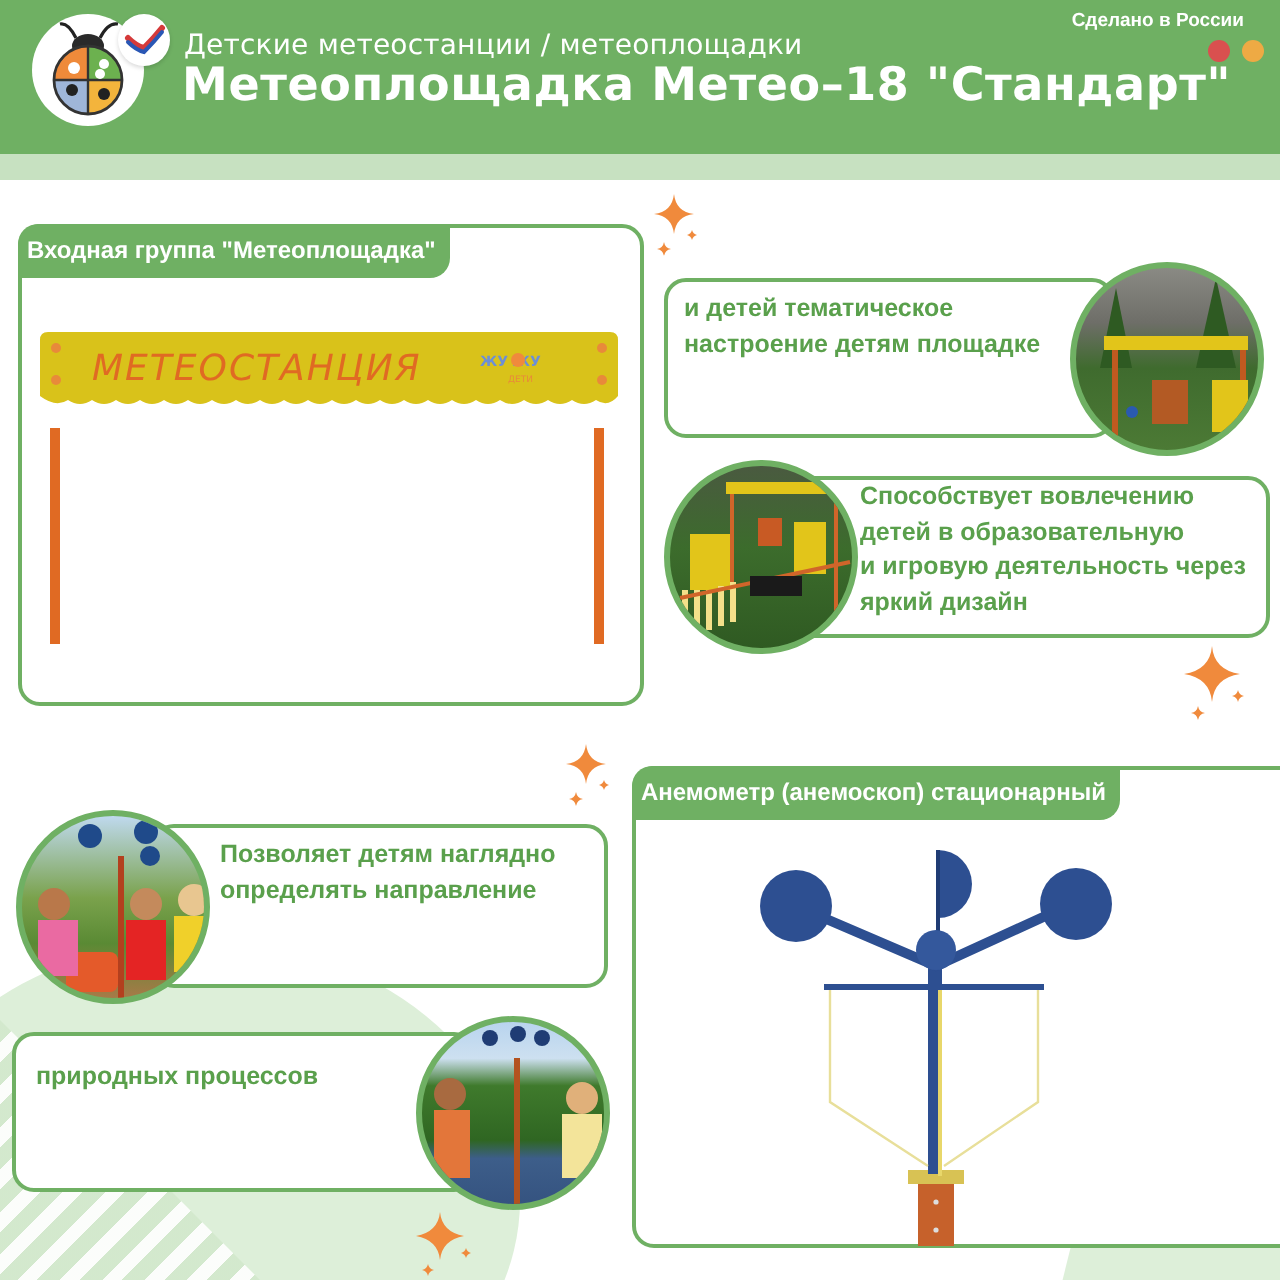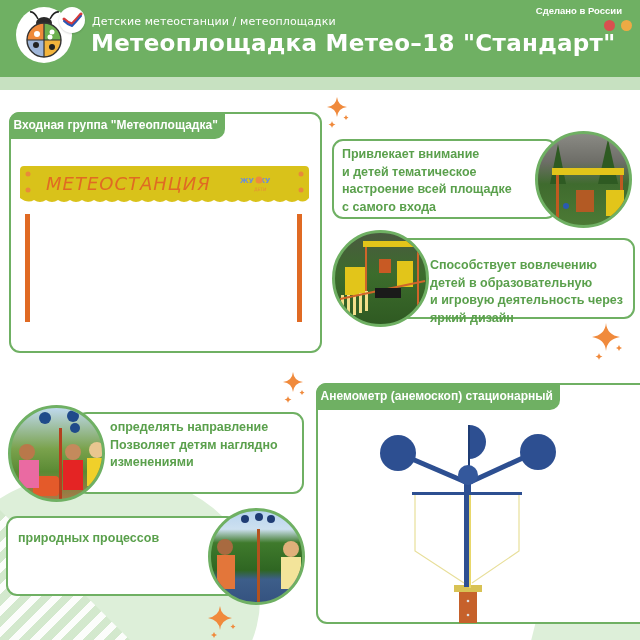--- a/index.html
+++ b/index.html
@@ -4,21 +4,21 @@
 <style>
   * { box-sizing: border-box; margin: 0; padding: 0; }
   html, body { width: 640px; height: 640px; overflow: hidden; background: #ffffff; }
   body { position: relative; font-family: "Liberation Sans", "DejaVu Sans", sans-serif; }
 
   
   .header { position: absolute; left: 0; top: 0; width: 640px; height: 77px; background: #6fb063; }
   .subband { position: absolute; left: 0; top: 77px; width: 640px; height: 13px; background: #c7e1c1; }
   .logo { position: absolute; left: 16px; top: 7px; width: 56px; height: 56px; border-radius: 50%; background: #fff; }
   .flag-badge { position: absolute; left: 59px; top: 7px; width: 26px; height: 26px; border-radius: 50%; background: #fff; box-shadow: 0 1px 2px rgba(0,0,0,.15); }
-  .subtitle { position: absolute; left: 92px; top: 15px; color: #fff; font-family: "DejaVu Sans", sans-serif; font-size: 11px; letter-spacing: 0.1px; }
+  .subtitle { position: absolute; left: 92px; top: 15px; color: #fff; font-family: "DejaVu Sans", sans-serif; font-size: 14px; letter-spacing: 0.1px; }
   .title { position: absolute; left: 91px; top: 30px; color: #fff; font-family: "DejaVu Sans", sans-serif; font-weight: bold; font-size: 23px; letter-spacing: 0.3px; }
   .made-in { position: absolute; right: 18px; top: 5px; color: #fff; font-size: 9.5px; font-weight: bold; }
   .dot { position: absolute; top: 20px; width: 11px; height: 11px; border-radius: 50%; }
   .dot.red { left: 604px; background: #d9504f; }
   .dot.orange { left: 621px; background: #eeaa44; }
 
   
   .bg-circle { position: absolute; left: -60px; top: 470px; width: 320px; height: 260px; border-radius: 50%; background: #ddefd9; }
   .bg-stripes { position: absolute; left: 0; top: 510px; width: 130px; height: 130px;
     background: repeating-linear-gradient(135deg, #d2e8cc 0 8px, #ffffff 8px 15px); opacity: .9;
@@ -94,41 +94,39 @@
       <text x="28" y="26" font-family="DejaVu Sans, sans-serif" font-style="italic" font-size="18" fill="#e06a23" letter-spacing="1">МЕТЕОСТАНЦИЯ</text>
       <text x="222" y="19" font-family="DejaVu Sans, sans-serif" font-weight="bold" font-size="7" fill="#6d8fd6">ЖУ  ЖУ</text>
       <circle cx="241" cy="16" r="3.5" fill="#f08a3c"></circle>
       <text x="236" y="27" font-family="DejaVu Sans, sans-serif" font-size="4.5" fill="#e88a3a">ДЕТИ</text>
     </svg>
   </div>
 </div>
 
 <div class="bubble" style="left:332px; top:139px; width:225px; height:80px;">
   <div class="bubble-text" style="left:8px; top:5px; width:215px;">
-    <div>Привлекает внимание</div>
     <div>и детей тематическое</div>
-    <div>настроение всей площадке</div>
-    <div>с самого входа</div>
+    <div>настроение детям площадке</div>
   </div>
 </div>
 <div class="photo" style="left:535px; top:131px; width:97px; height:97px; background: linear-gradient(#8a8a84 0%, #6e6e68 30%, #3f6b2e 55%, #4c7a35 100%);">
   <svg width="97" height="97" viewBox="0 0 97 97">
     <path d="M20 10 L28 50 L12 50 Z" fill="#2e5a22"></path>
     <path d="M70 5 L80 50 L60 50 Z" fill="#2e5a22"></path>
     <rect x="14" y="34" width="72" height="7" fill="#e2c51a"></rect>
     <rect x="18" y="41" width="3" height="50" fill="#c05a20"></rect>
     <rect x="82" y="41" width="3" height="50" fill="#c05a20"></rect>
     <rect x="38" y="56" width="18" height="22" fill="#b35a24"></rect>
     <rect x="68" y="56" width="18" height="26" fill="#e2c51a"></rect>
     <circle cx="28" cy="72" r="3" fill="#2a5ab0"></circle>
   </svg>
 </div>
 
 <div class="bubble" style="left:390px; top:238px; width:245px; height:81px;">
-  <div class="bubble-text" style="left:38px; top:17px; width:205px;">
+  <div class="bubble-text" style="left:38px; top:0; width:205px;">
     <div>Способствует вовлечению</div>
     <div>детей в образовательную</div>
     <div>и игровую деятельность через</div>
     <div>яркий дизайн</div>
   </div>
 </div>
 <div class="photo" style="left:332px; top:230px; width:97px; height:97px; background: linear-gradient(#4a5a40 0%, #3c6c2c 45%, #2f5a22 100%);">
   <svg width="97" height="97" viewBox="0 0 97 97">
     <rect x="28" y="8" width="58" height="6" fill="#e2c51a"></rect>
     <rect x="30" y="14" width="2" height="60" fill="#d0652a"></rect>
@@ -172,23 +170,22 @@
       <circle cx="170" cy="29" r="18" fill="#2d4f91"></circle>
       <path d="M101 2 A17 17 0 0 1 101 36 Z" fill="#2d4f91"></path>
       <rect x="100" y="2" width="2" height="55" fill="#1f3c74"></rect>
       <circle cx="100" cy="52" r="10" fill="#34589c"></circle>
     </svg>
   </div>
 </div>
 
 <div class="bubble" style="left:76px; top:412px; width:228px; height:82px;">
   <div class="bubble-text" style="left:32px; top:5px; width:196px;">
+    <div>Позволяет детям наглядно</div>
     <div>определять направление</div>
-    <div>Позволяет детям наглядно</div>
-    <div>изменениями</div>
   </div>
 </div>
 <div class="photo" style="left:8px; top:405px; width:97px; height:97px; background: linear-gradient(#bfd9ee 0%, #7aa24c 45%, #5a8a34 70%, #a77a48 100%);">
   <svg width="97" height="97" viewBox="0 0 97 97">
     <rect x="48" y="20" width="3" height="77" fill="#b3401e"></rect>
     <circle cx="34" cy="10" r="6" fill="#1f4a8a"></circle>
     <circle cx="62" cy="8" r="6" fill="#1f4a8a"></circle>
     <circle cx="64" cy="20" r="5" fill="#1f4a8a"></circle>
     <rect x="22" y="68" width="26" height="20" rx="4" fill="#e45a2a"></rect>
     <circle cx="16" cy="44" r="8" fill="#b9784a"></circle>

